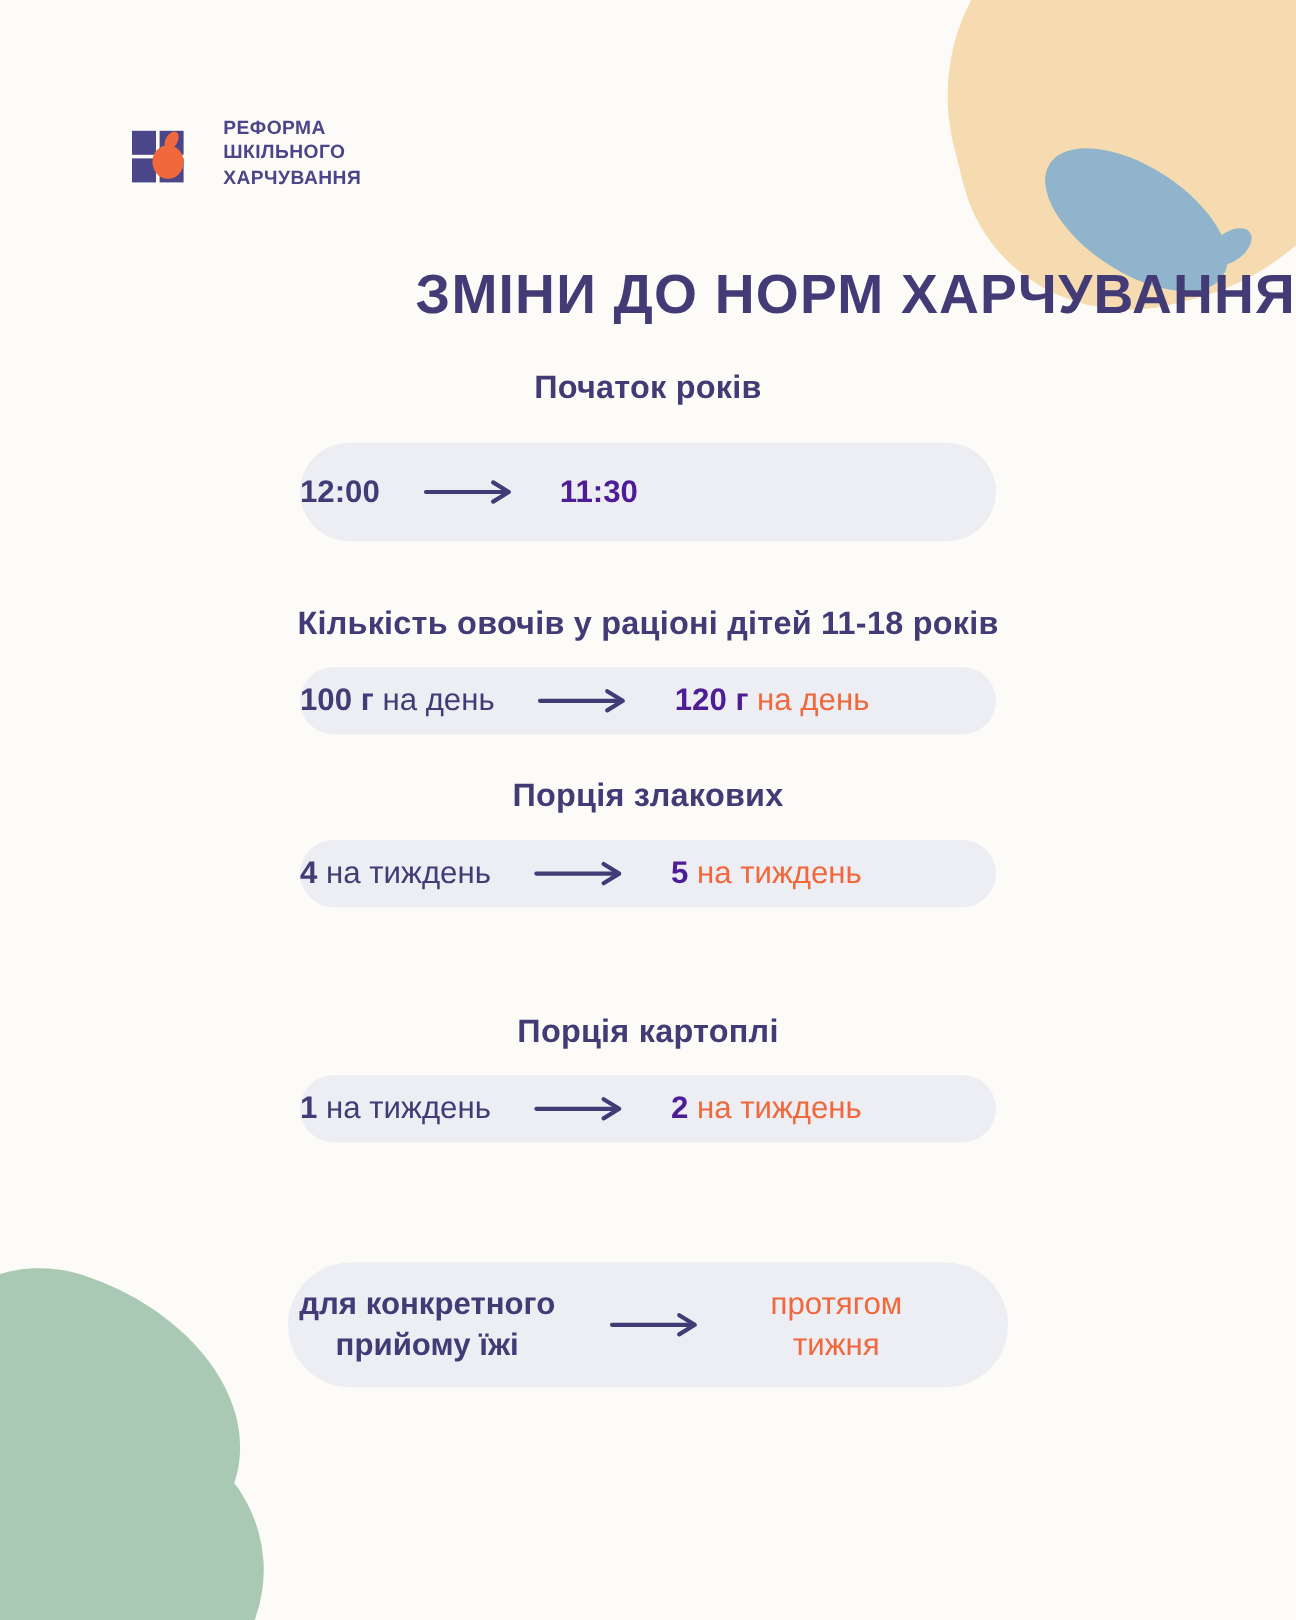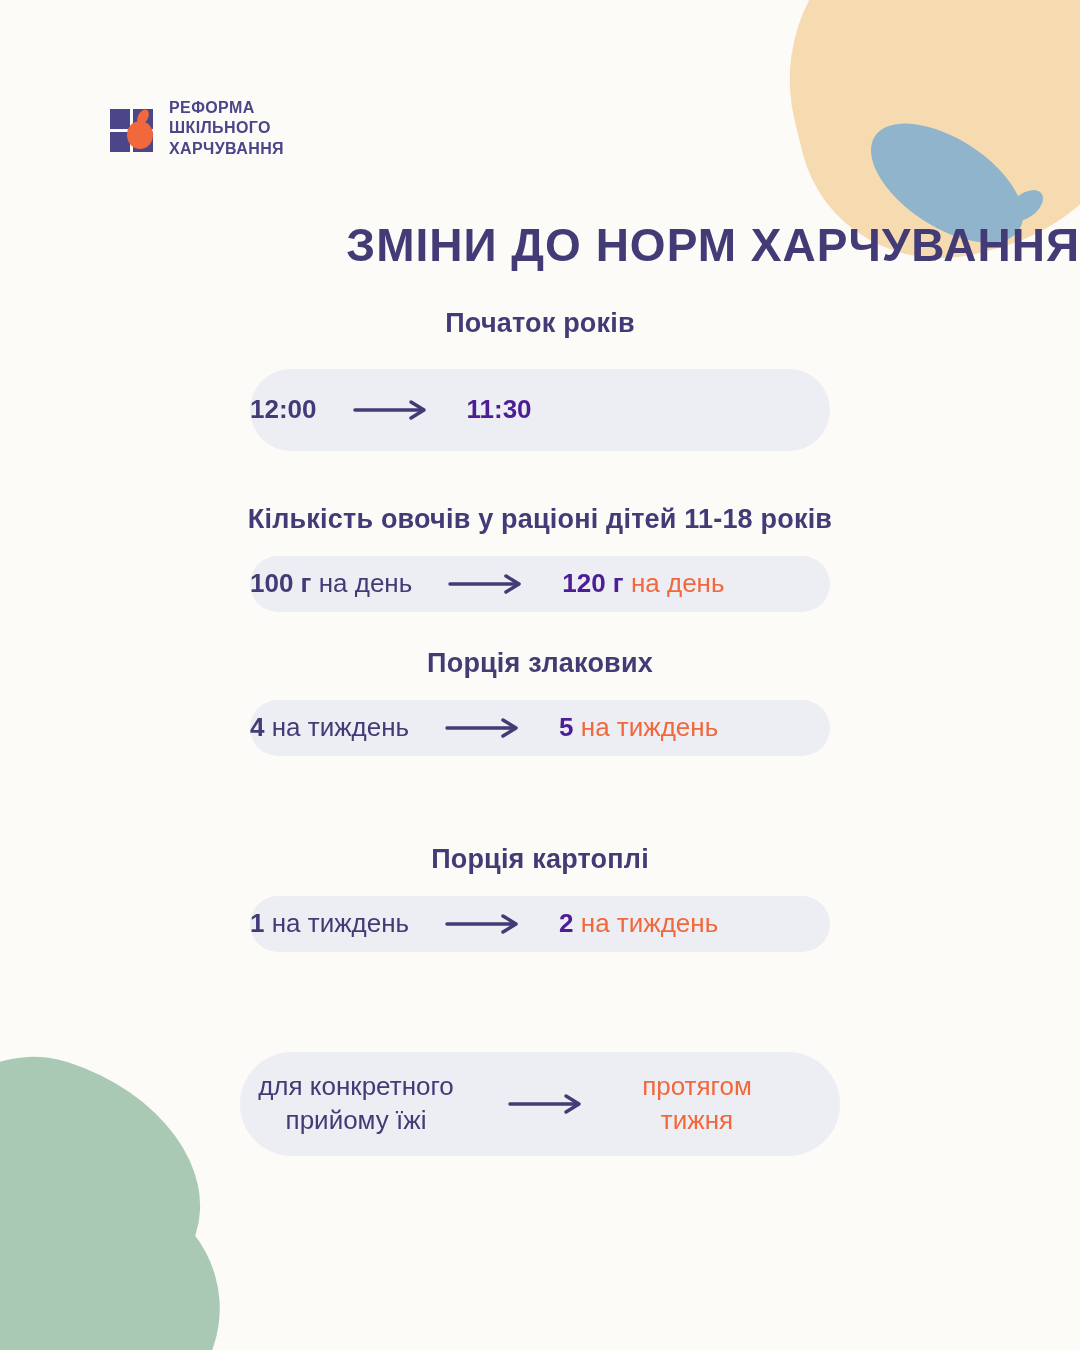--- a/index.html
+++ b/index.html
@@ -31,21 +31,21 @@
   .decor-green-blob{
     left:-60px;bottom:-80px;width:280px;height:250px;
     background:#a9c9b5;
     border-radius:52% 48% 45% 55% / 55% 50% 50% 45%;
     transform:rotate(8deg);
   }
 
   
   .logo{
     position:absolute;left:110px;top:98px;
-    display:flex;align-items:center;gap:13px;
+    display:flex;align-items:center;gap:30px;
   }
   .logo-text{
     font-size:16px;font-weight:700;line-height:1.28;
     letter-spacing:.4px;color:#4b4589;
   }
   .logo-text span{display:block;}
 
   
   .page-title{
     position:absolute;top:218px;left:0;width:100%;
@@ -80,21 +80,21 @@
     font-size:26px;line-height:1.3;white-space:nowrap;
     display:flex;align-items:center;justify-content:center;
   }
   .value strong{font-weight:700;}
   .value .rest{font-weight:400;white-space:pre-wrap;}
   .old-value{color:#423b76;}
   .new-value{color:#f0683b;}
   .new-value strong{color:#4c1d95;}
 
   .pill.tall .value{white-space:normal;}
-  .pill.tall .old-value .rest{display:inline-block;max-width:232px;}
+  .pill.tall .old-value .rest{display:inline-block;max-width:232px;font-weight:bold;}
   .pill.tall .new-value .rest{display:inline-block;max-width:150px;}
 
   .arrow-icon{flex:0 0 auto;display:block;}
 </style>
 </head>
 <body>
 
 <div class="canvas">
 
   <div class="decor decor-peach"></div>

